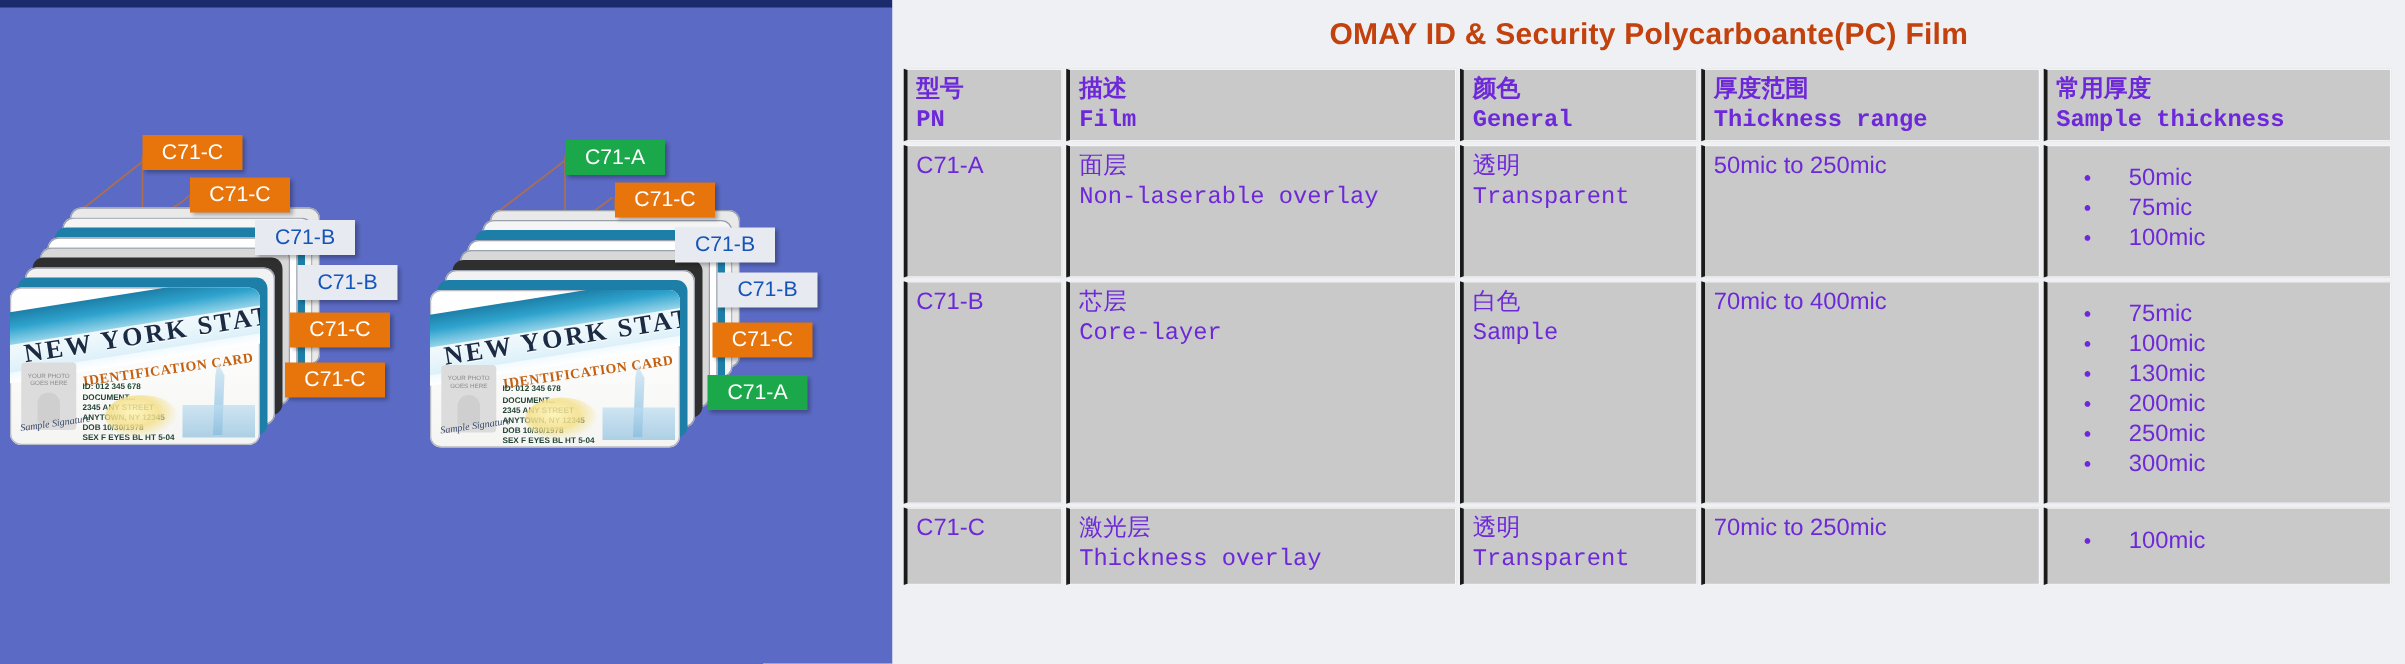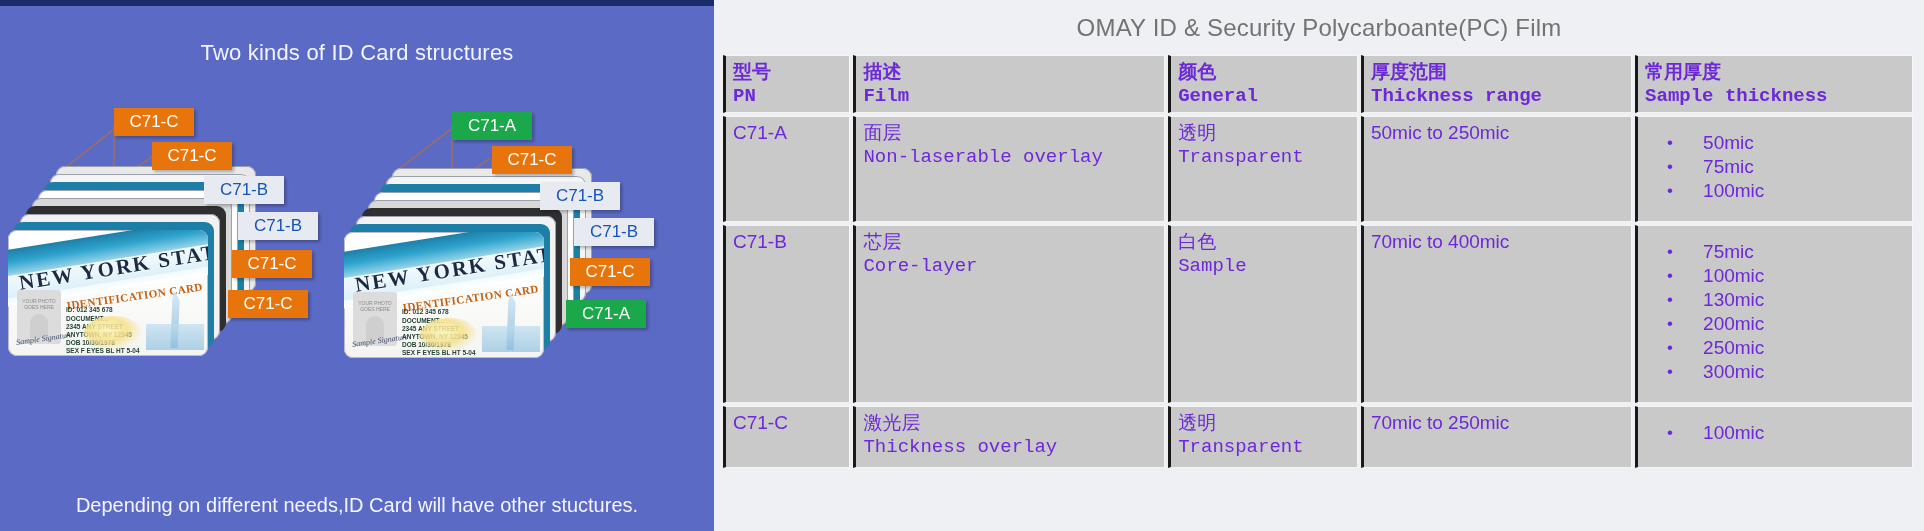--- a/index.html
+++ b/index.html
@@ -133,22 +133,22 @@
     background: #eef0f4;
     padding: 0;
     overflow: hidden;
   }
   .right-panel::before{
     content:""; position:absolute; left:0; top:0; right:0; height:5px;
     background:#eef0f4;
   }
   .table-heading {
     text-align: center;
-    color: #737373;
-    font-weight: 400;
+    color: #c2410c;
+    font-weight: 700;
     font-size: 24px;
     padding-top: 14px;
     padding-bottom: 10px;
     letter-spacing: .2px;
   }
   table.spec {
     border-collapse: separate;
     border-spacing: 3px;
     width: 1196px;
     margin-left: 6px;
@@ -186,21 +186,20 @@
   col.c-rng  { width: 200px; }
   col.c-gen  { width: 205px; }
 </style>
 </head>
 <body>
 
 <div class="screen">
 
   <div class="left-panel">
 
-    <div class="slide-title">Two kinds of ID Card structures</div>
 
     <svg class="lines" viewBox="0 0 714 531" preserveAspectRatio="none">
       <g stroke="#b0704a" stroke-width="1.3" fill="none" opacity="0.95">
         <path d="M120 124 L113 130 M113 130 L60 172"></path>
         <path d="M152 156 L145 162 L85 200"></path>
         <path d="M202 190 L196 196 L120 240"></path>
         <path d="M235 228 L228 234 L150 272"></path>
         <path d="M230 268 L222 272 L172 300"></path>
         <path d="M228 308 L220 312 L185 330"></path>
         <path d="M114 124 L114 172"></path>
@@ -293,21 +292,20 @@
 
     <div id="labels-right">
         <div style="position: absolute; left: 452px; top: 112px; width: 80px; padding: 4px 0px; text-align: center; font-size: 17px; background: rgb(26, 168, 74); color: rgb(255, 255, 255); box-shadow: rgba(0, 0, 0, 0.28) 2px 2px 3px;">C71-A</div>
         <div style="position: absolute; left: 492px; top: 146px; width: 80px; padding: 4px 0px; text-align: center; font-size: 17px; background: rgb(232, 116, 12); color: rgb(255, 255, 255); box-shadow: rgba(0, 0, 0, 0.28) 2px 2px 3px;">C71-C</div>
         <div style="position: absolute; left: 540px; top: 182px; width: 80px; padding: 4px 0px; text-align: center; font-size: 17px; background: rgb(232, 234, 242); color: rgb(21, 84, 184); box-shadow: rgba(0, 0, 0, 0.28) 2px 2px 3px;">C71-B</div>
         <div style="position: absolute; left: 574px; top: 218px; width: 80px; padding: 4px 0px; text-align: center; font-size: 17px; background: rgb(232, 234, 242); color: rgb(21, 84, 184); box-shadow: rgba(0, 0, 0, 0.28) 2px 2px 3px;">C71-B</div>
         <div style="position: absolute; left: 570px; top: 258px; width: 80px; padding: 4px 0px; text-align: center; font-size: 17px; background: rgb(232, 116, 12); color: rgb(255, 255, 255); box-shadow: rgba(0, 0, 0, 0.28) 2px 2px 3px;">C71-C</div>
         <div style="position: absolute; left: 566px; top: 300px; width: 80px; padding: 4px 0px; text-align: center; font-size: 17px; background: rgb(26, 168, 74); color: rgb(255, 255, 255); box-shadow: rgba(0, 0, 0, 0.28) 2px 2px 3px;">C71-A</div>
       </div>
 
-    <div class="slide-caption">Depending on different needs,ID Card will have other stuctures.</div>
   </div>
 
   <div class="right-panel">
     <div class="table-heading">OMAY ID &amp; Security Polycarboante(PC) Film</div>
 
     <table class="spec">
       <colgroup>
         <col class="c-pn">
           <col class="c-name">
           <col class="c-col">

